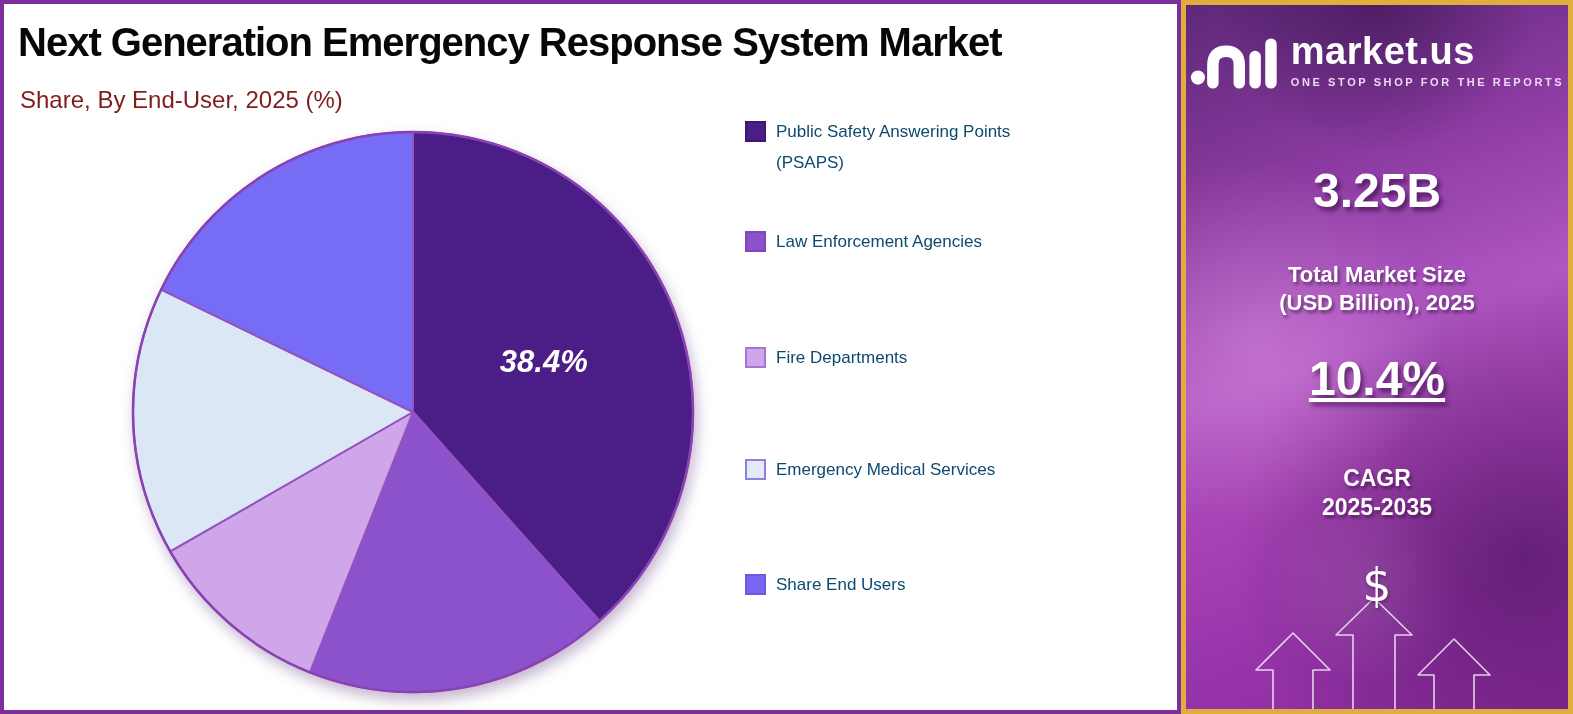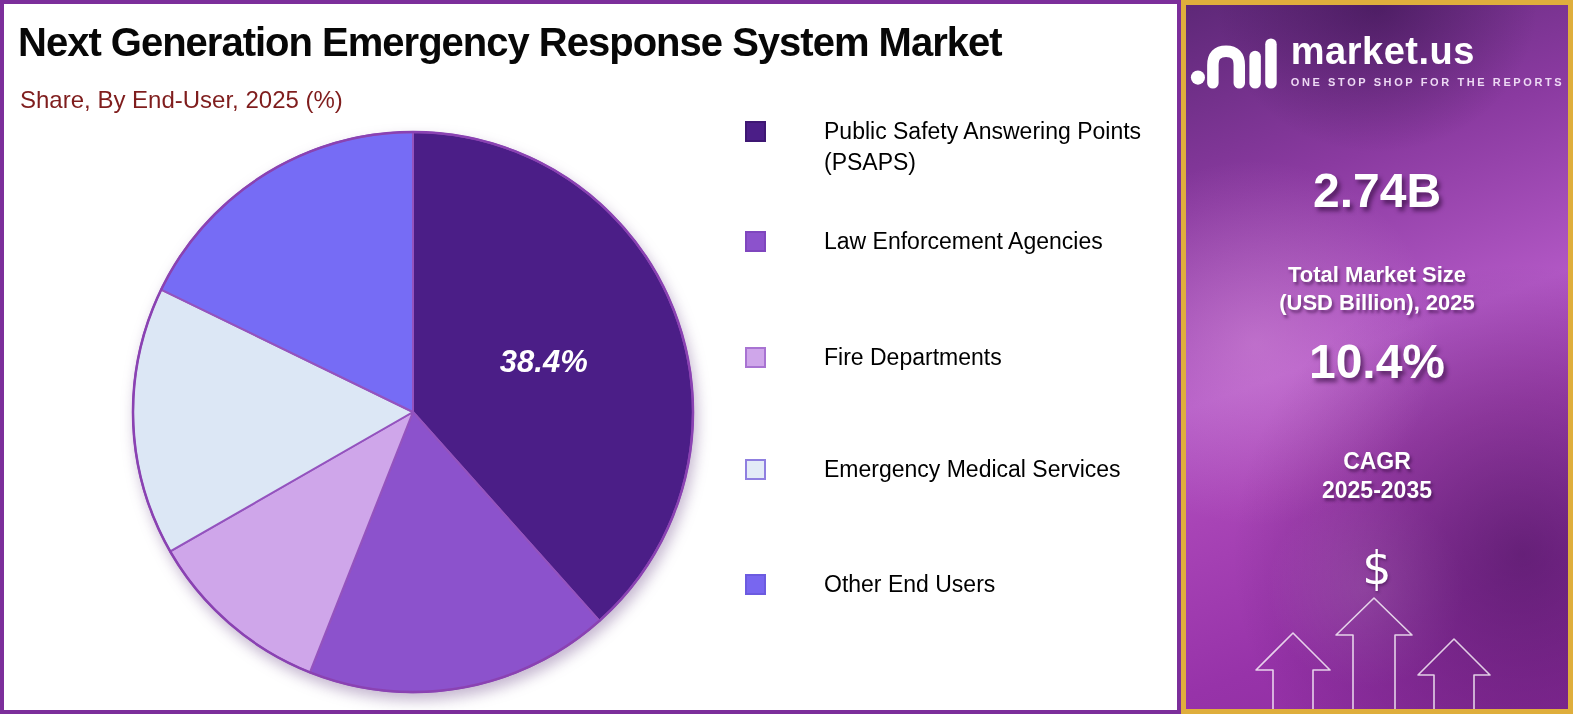--- a/index.html
+++ b/index.html
@@ -38,21 +38,21 @@
     font-family:"Liberation Sans", sans-serif;
     font-weight:bold;font-style:italic;
     font-size:31px;fill:#ffffff;
   }
   .legend{position:absolute;left:741px;top:112px;width:425px;height:560px;}
   .legend-item{position:absolute;left:0;display:flex;align-items:flex-start;}
   .legend-swatch{
     width:21px;height:21px;box-sizing:border-box;
     border:2px solid transparent;margin-right:10px;margin-top:5px;flex:none;
   }
-  .legend-label{font-size:23px;color:#000000;line-height:31px;margin-left:48px;}
+  .legend-label{font-size:17px;color:#0c4a6e;line-height:31px;}
   
   .sidebar{
     position:relative;
     width:392px;height:714px;
     box-sizing:border-box;
     border:5px solid #DFAE3C;
     overflow:hidden;
     flex:none;
     display:flex;flex-direction:column;align-items:center;
     background:
@@ -69,21 +69,21 @@
   .stat-value{
     font-size:48px;font-weight:bold;color:#ffffff;
     text-shadow:3px 4px 4px rgba(45,8,55,0.6);line-height:1;
   }
   .stat-caption{
     font-size:22px;font-weight:bold;color:#ffffff;text-align:center;
     line-height:1.25;text-shadow:2px 3px 3px rgba(45,8,55,0.5);
   }
   #stat1-value{margin-top:76px;}
   #stat1-caption{margin-top:46px;}
-  #stat2-value{margin-top:22px;}
+  #stat2-value{margin-top:39px;text-decoration:underline;}
   #stat2-caption{margin-top:61px;font-size:23px;}
   .dollar{
     margin-top:36px;font-size:46px;color:#ffffff;font-weight:normal;
     text-shadow:1px 2px 3px rgba(45,8,55,0.45);z-index:2;
     font-family:"DejaVu Sans", sans-serif;
   }
   .arrows-svg{position:absolute;left:0;bottom:0;width:100%;height:210px;z-index:1;}
 </style>
 </head>
 <body>
@@ -126,42 +126,42 @@
         </div>
         <div class="legend-item" style="top: 338px;">
           <span class="legend-swatch" style="background: rgb(227, 235, 247); border-color: rgb(143, 127, 224);"></span>
           <div class="legend-label">
             <div>Emergency Medical Services</div>
           </div>
         </div>
         <div class="legend-item" style="top: 453px;">
           <span class="legend-swatch" style="background: rgb(120, 102, 240); border-color: rgb(108, 91, 224);"></span>
           <div class="legend-label">
-            <div>Other End Users</div>
+            <div>Share End Users</div>
           </div>
         </div>
       </div>
   </div>
 
   <div class="sidebar">
 
     <div class="logo-row">
       <svg width="88" height="62" viewBox="0 0 100 64">
         <circle cx="9" cy="52" r="8" fill="#ffffff"></circle>
         <path d="M26 58 V38 Q26 22 41 22 Q56 22 56 38 V58" fill="none" stroke="#ffffff" stroke-width="13" stroke-linecap="round"></path>
         <line x1="74" y1="28" x2="74" y2="58" stroke="#ffffff" stroke-width="13" stroke-linecap="round"></line>
         <line x1="92" y1="14" x2="92" y2="58" stroke="#ffffff" stroke-width="13" stroke-linecap="round"></line>
       </svg>
       <div class="logo-text">
         <div class="brand">market.us</div>
         <div class="tagline">ONE STOP SHOP FOR THE REPORTS</div>
       </div>
     </div>
 
-    <div class="stat-value" id="stat1-value">2.74B</div>
+    <div class="stat-value" id="stat1-value">3.25B</div>
     <div class="stat-caption" id="stat1-caption">
       <span>Total Market Size</span><br>
       <span>(USD Billion), 2025</span>
     </div>
 
     <div class="stat-value" id="stat2-value">10.4%</div>
     <div class="stat-caption" id="stat2-caption">
       <span>CAGR</span><br>
       <span>2025-2035</span>
     </div>

